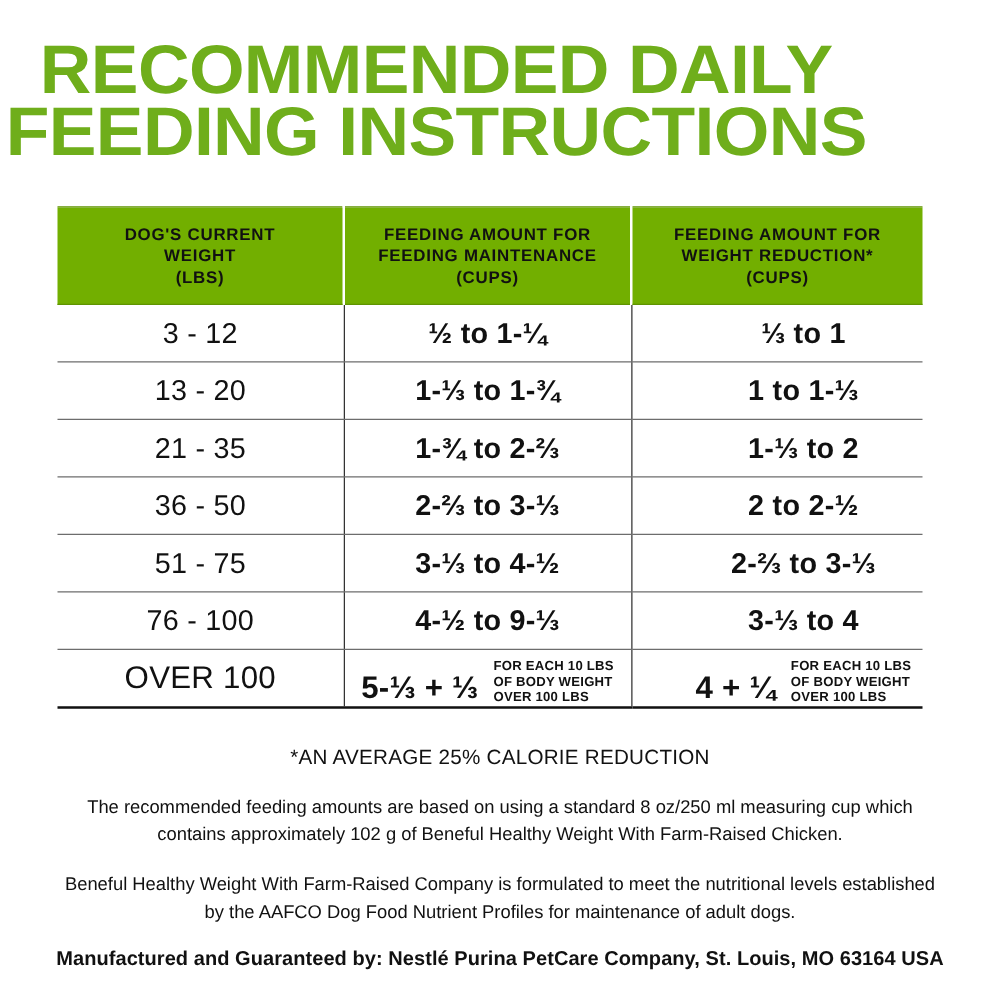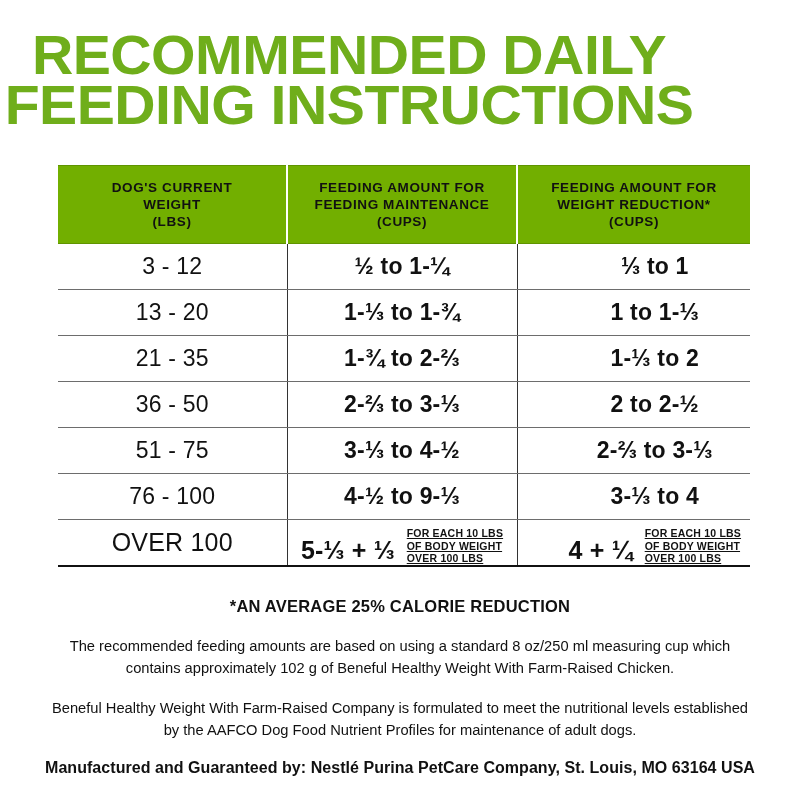--- a/index.html
+++ b/index.html
@@ -36,21 +36,21 @@
     font-size: 55px;
     line-height: 50px;
     letter-spacing: -0.5px;
     transform: scaleX(1.04);
     white-space: nowrap;
   }
 
   
   .table-wrap {
     position: absolute;
-    left: 58px;
+    left: 46px;
     top: 165px;
     width: 692px;
   }
 
   table.feeding {
     width: 692px;
     border-collapse: collapse;
     table-layout: fixed;
   }
 
@@ -122,37 +122,36 @@
     white-space: nowrap;
   }
 
   .combo-note {
     font-size: 10.5px;
     font-weight: bold;
     line-height: 12.5px;
     letter-spacing: 0.2px;
     text-align: left;
     white-space: nowrap;
-    text-decoration: underline;
   }
   .combo-note span { display: block; }
 
   
   .notes {
     position: absolute;
     left: 0;
     top: 597px;
     width: 800px;
     text-align: center;
     padding: 0 40px;
   }
 
   .note-star {
     font-size: 16.5px;
-    font-weight: bold;
+    font-weight: normal;
     letter-spacing: 0.2px;
     margin-bottom: 19px;
   }
 
   .note-para {
     font-size: 14.7px;
     line-height: 22px;
     margin-bottom: 18px;
     padding: 0 10px;
   }

